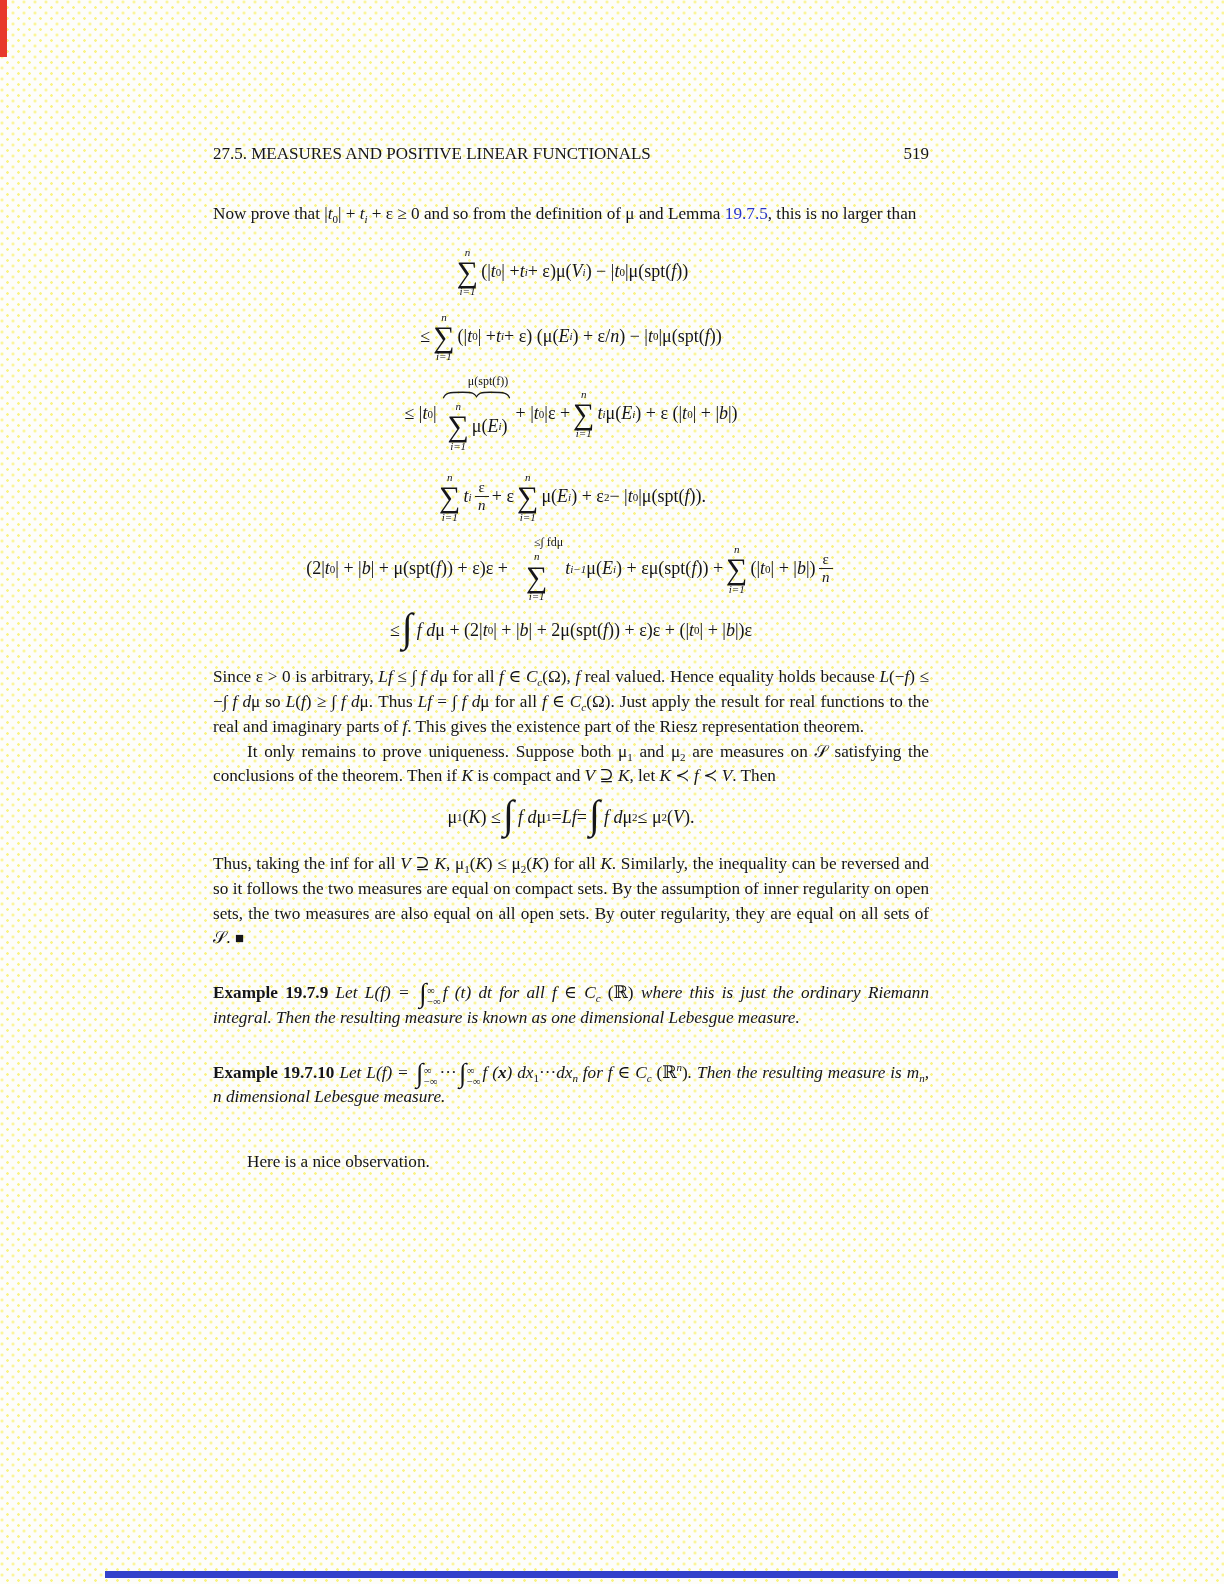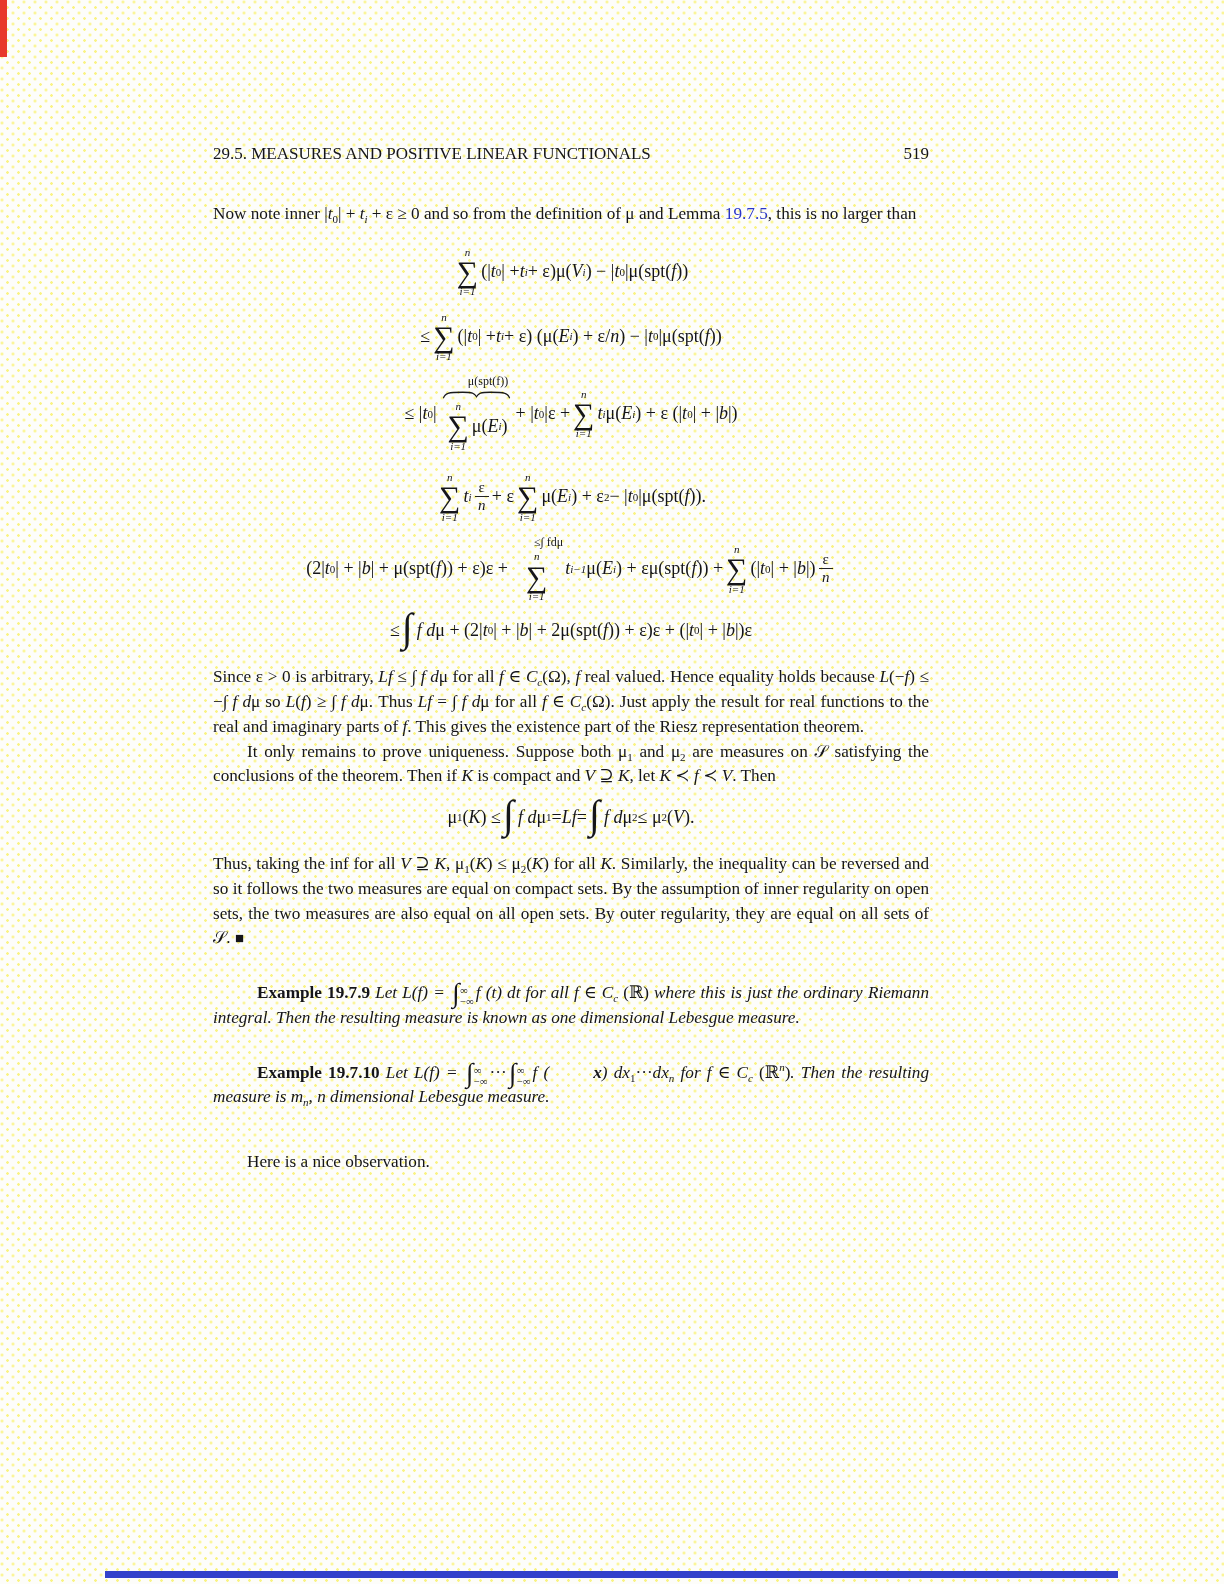--- a/index.html
+++ b/index.html
@@ -21,21 +21,21 @@
   .hdr{display:flex;justify-content:space-between;font-size:17px;margin-bottom:38px;}
   .para{font-size:17.2px;line-height:1.44;text-align:justify;margin:0;}
   .para.indent{text-indent:34px;}
   .para.mt{margin-top:20px;}
   .para.ex{margin-top:30px;}
   .para.obs{margin-top:40px;}
   .para.prop{margin-top:34px;}
   .disp{text-align:center;font-size:18px;margin:13px 0;}
   .disp .row{display:inline-flex;align-items:center;flex-wrap:nowrap;}
   .it{font-style:italic;}
-  .bold{font-weight:bold;margin-left:44px;}
+  .bold{font-weight:bold;}
   .hbold{font-weight:bold;font-size:20.5px;font-style:normal;}
   .xref{color:#2a35c8;cursor:pointer;text-decoration:none;}
   sub,sup{font-size:11px;line-height:0;}
   .sum{display:inline-flex;flex-direction:column;align-items:center;line-height:1;margin:0 3px;vertical-align:middle;}
   .sum .lim{font-size:11px;font-style:italic;line-height:1.1;}
   .sum .sig{font-size:30px;line-height:.92;font-style:normal;}
   .frac{display:inline-flex;flex-direction:column;align-items:center;vertical-align:middle;line-height:1.05;margin:0 3px;font-size:15px;}
   .frac .num{padding:0 4px 1px 4px;border-bottom:1.2px solid #222;}
   .frac .den{padding-top:1px;font-style:italic;}
   .bint{font-size:40px;line-height:.75;font-weight:400;margin:0 4px 0 2px;vertical-align:middle;display:inline-block;transform:translateY(-2px);}
@@ -51,25 +51,25 @@
   .qed{font-size:15px;}
 </style>
 </head>
 <body>
 
 <div class="page">
   <div class="art-red"></div>
   <div class="art-blue"></div>
   <div class="content">
     <div class="hdr">
-      <span>29.5.  MEASURES AND POSITIVE LINEAR FUNCTIONALS</span>
+      <span>27.5.  MEASURES AND POSITIVE LINEAR FUNCTIONALS</span>
       <span>519</span>
     </div>
     <main id="blocks">
-        <div class="para"><span>Now note inner |</span><span class="it">t</span><sub>0</sub><span>| + </span><span class="it">t</span><sub class="it">i</sub><span> + ε ≥ 0 and so from the definition of μ and Lemma </span><span class="xref">19.7.5</span><span>, this is no larger than</span></div>
+        <div class="para"><span>Now prove that |</span><span class="it">t</span><sub>0</sub><span>| + </span><span class="it">t</span><sub class="it">i</sub><span> + ε ≥ 0 and so from the definition of μ and Lemma </span><span class="xref">19.7.5</span><span>, this is no larger than</span></div>
         <div class="disp"><span class="row">
             <span class="sum">
               <span class="lim">n</span>
               <span class="sig">∑</span>
               <span class="lim">i=1</span>
             </span>
             <span>(|</span>
             <span class="it">t</span>
             <sub>0</sub>
             <span>| + </span>

